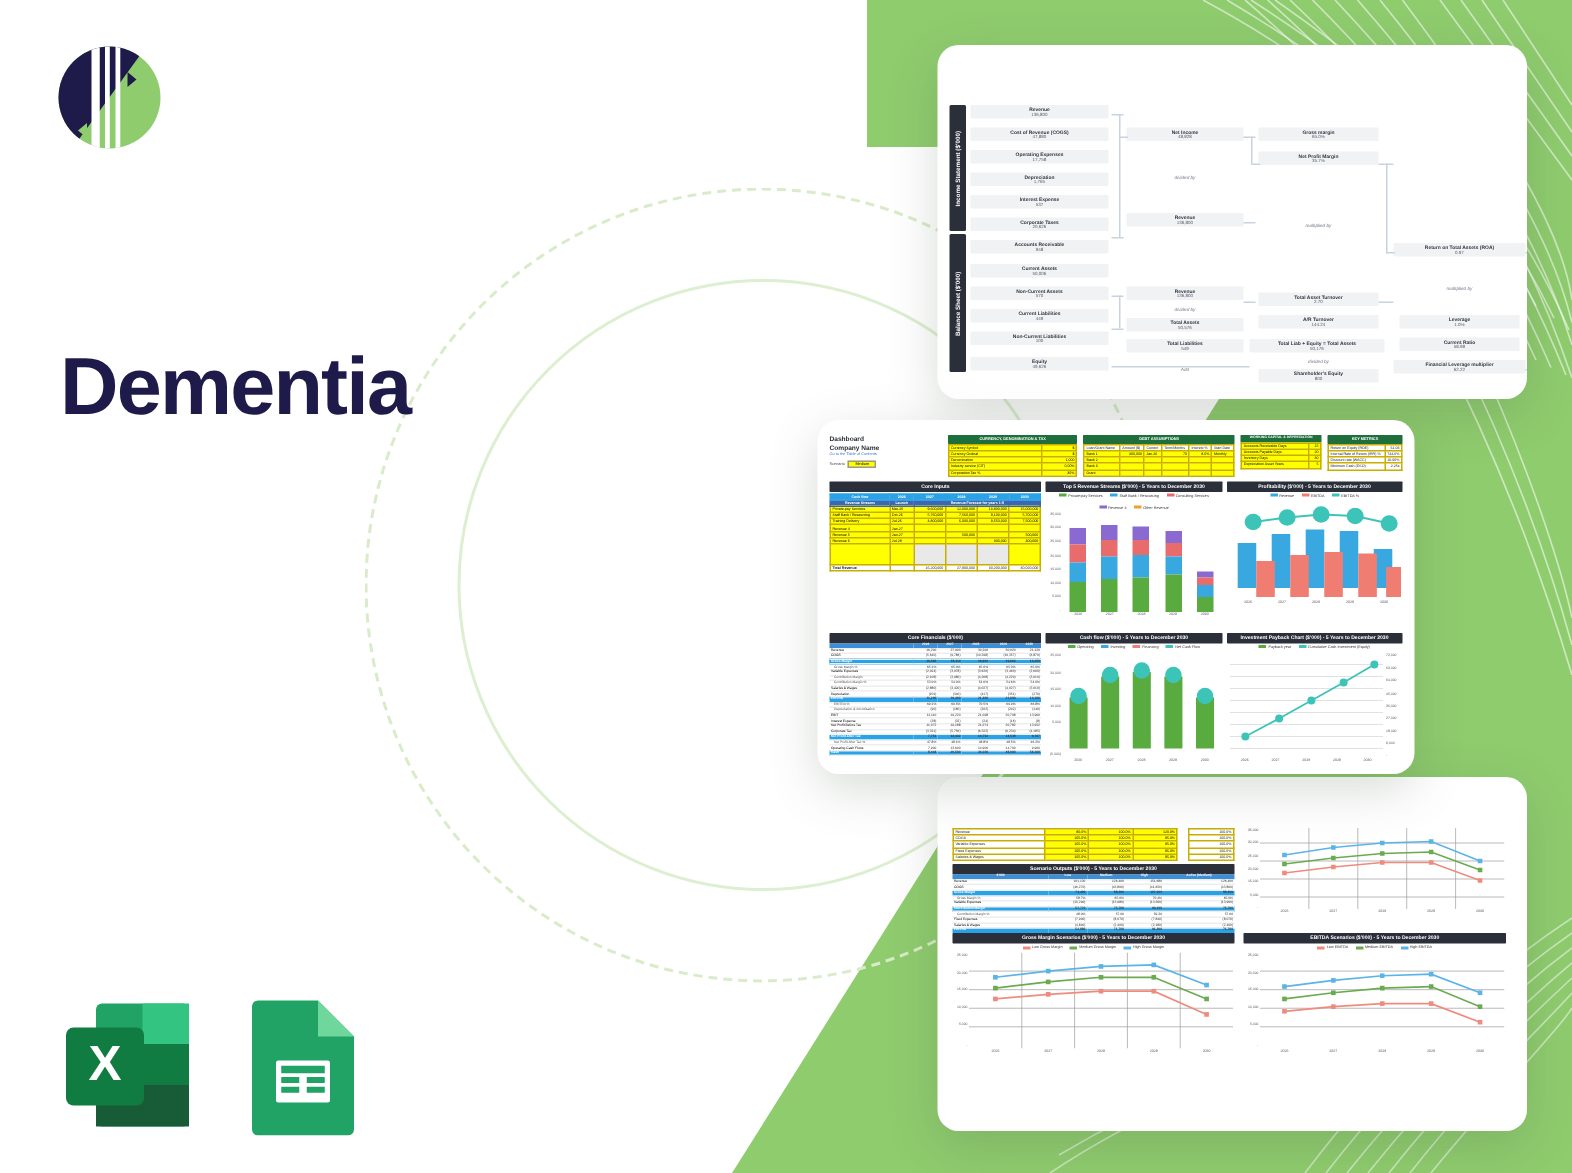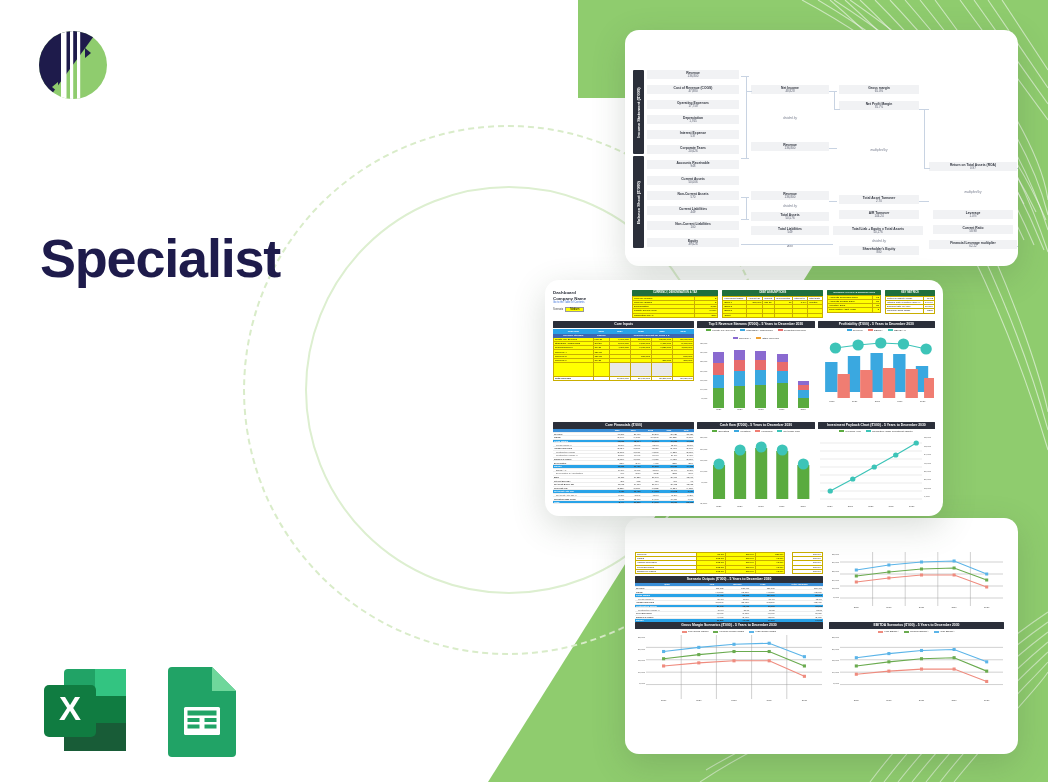--- a/index.html
+++ b/index.html
@@ -197,21 +197,21 @@
           <rect x="34" y="42" width="3.2" height="40" fill="#ffffff"></rect>
           <rect x="41" y="36" width="3.2" height="46" fill="#ffffff"></rect>
           <path d="M49 20 L49 30 L55 25 Z" fill="#1e1b4b"></path>
           <path d="M22 54 L22 64 L16 59 Z" fill="#8fcc6e"></path>
         </g>
       </svg>
     </div>
   </div>
 
   <div class="headline">
-    <div>Specialist</div>
+    <div>Dementia</div>
   </div>
 
   <div class="app-icons">
     <div class="icon-excel">
       <svg viewBox="0 0 94 94" width="94" height="94">
         <rect x="26" y="6" width="62" height="82" rx="4" fill="#21a366"></rect>
         <rect x="57" y="6" width="31" height="27" fill="#33c481"></rect>
         <rect x="57" y="33" width="31" height="27" fill="#107c41"></rect>
         <rect x="26" y="60" width="62" height="28" fill="#185c37"></rect>
         <rect x="26" y="33" width="31" height="27" fill="#21a366"></rect>

